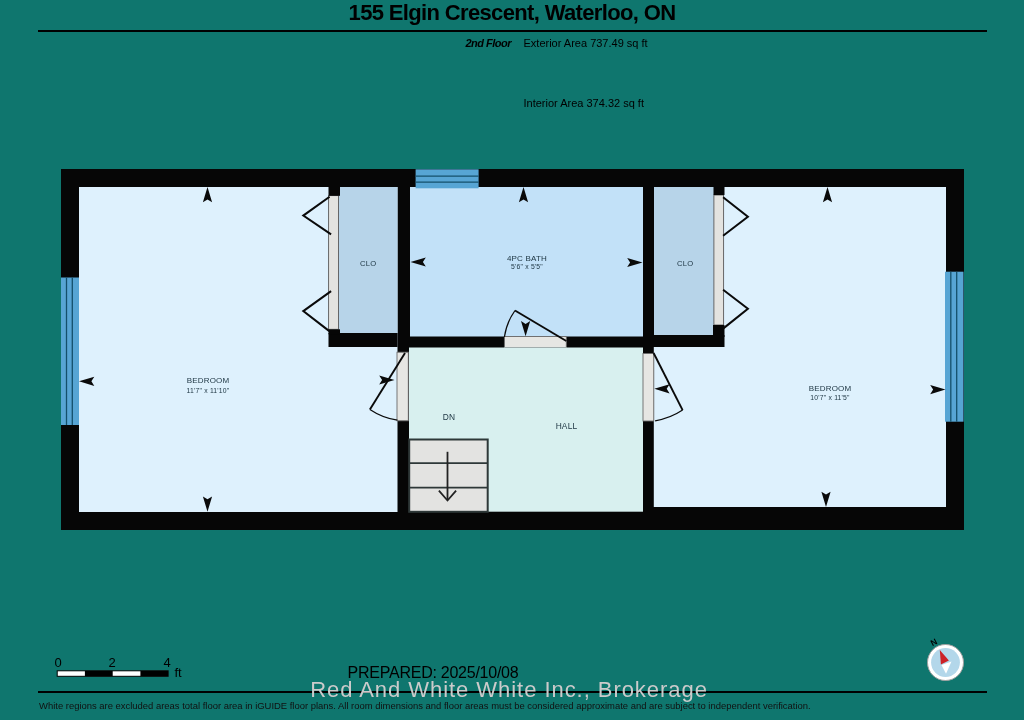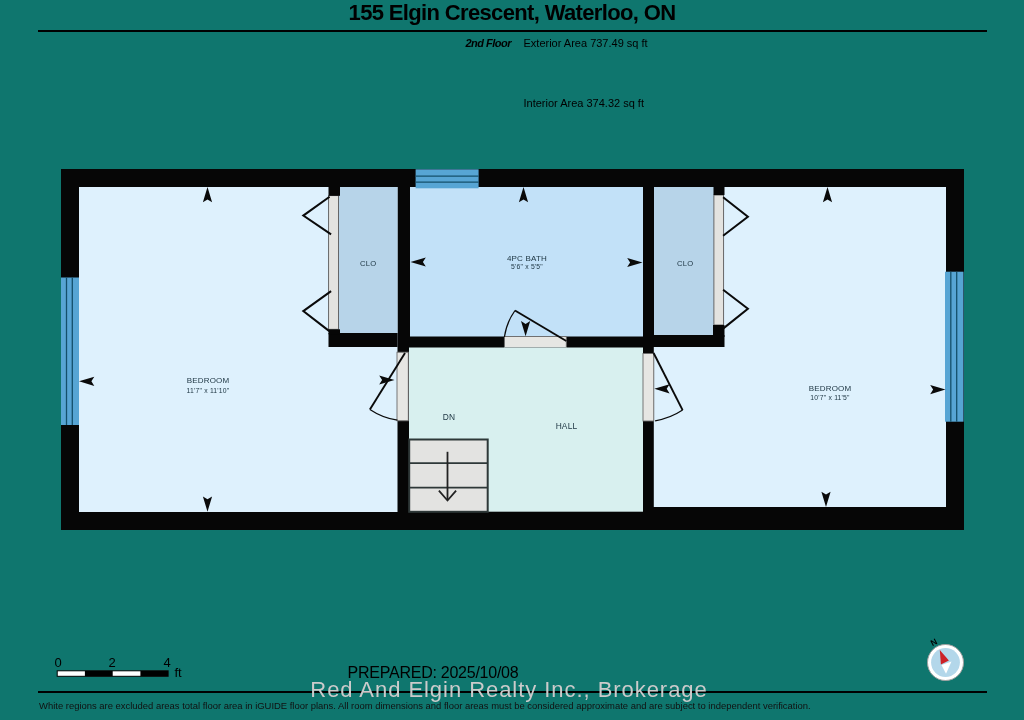--- a/index.html
+++ b/index.html
@@ -173,17 +173,17 @@
       <path d="M 939.8 650 L 948.9 660.5 L 940.9 664.5 Z" fill="#cc2127"></path>
       <path d="M 941.5 665 L 951.5 661.5 L 946 673.8 Z" fill="#ffffff"></path>
       <text x="935.5" y="644.5" font-size="8.5" font-weight="bold" fill="#000" text-anchor="middle" font-family="Liberation Sans, sans-serif" transform="rotate(-28 936 645)">N</text>
     </g>
   </svg>
 
   <div class="abs" style="left:0;top:664.2px;width:866px;text-align:center;font-size:16px;letter-spacing:-0.25px;color:#000;">PREPARED: 2025/10/08</div>
 
   <div class="abs" style="left:38px;top:690.9px;width:949px;height:2.3px;background:#000;"></div>
 
-  <div class="abs" style="left:0;top:677.4px;width:1018px;text-align:center;font-size:22px;letter-spacing:0.95px;color:#cbcbcb;">Red And Elgin Realty Inc., Brokerage</div>
+  <div class="abs" style="left:0;top:677.4px;width:1018px;text-align:center;font-size:22px;letter-spacing:0.95px;color:#cbcbcb;">Red And White White Inc., Brokerage</div>
 
   <div class="abs" style="left:39px;top:699.8px;font-size:9.45px;color:#111;">White regions are excluded areas total floor area in iGUIDE floor plans. All room dimensions and floor areas must be considered approximate and are subject to independent verification.</div>
 
 </div>
 
 </body></html>

